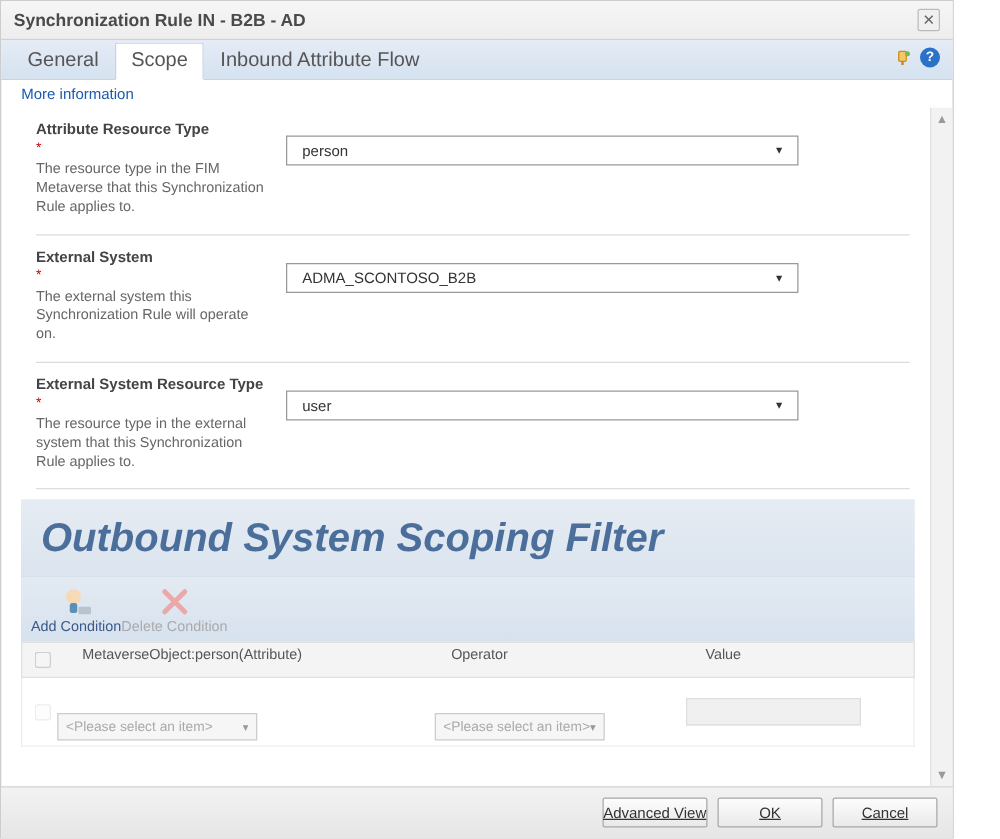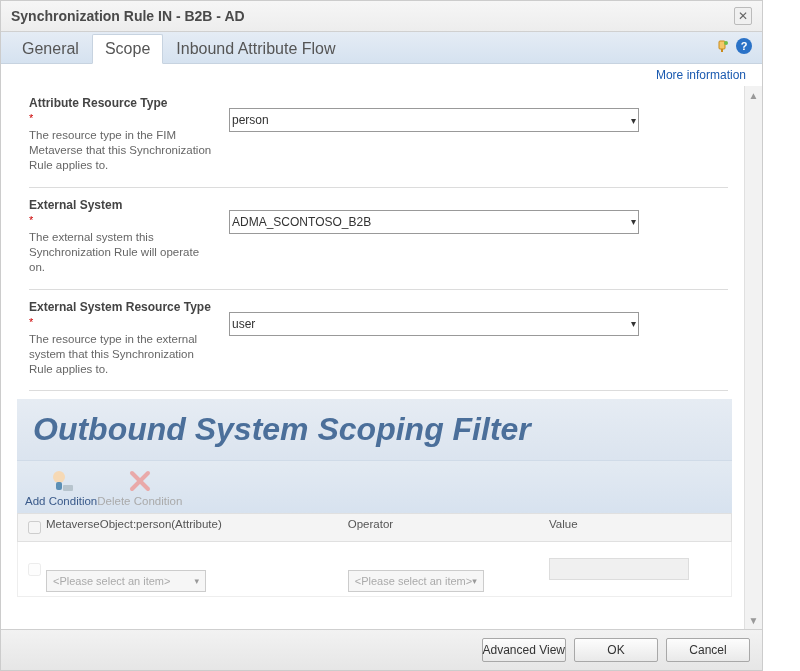--- a/index.html
+++ b/index.html
@@ -7,61 +7,61 @@
   .window { width: 763px; height: 671px; border: 1px solid #ccc; display: flex; flex-direction: column; position: relative; }
   .titlebar { background: linear-gradient(#f6f6f6, #ededed); border-bottom: 1px solid #d0d0d0; padding: 6px 10px; display: flex; align-items: center; justify-content: space-between; }
   .titlebar .title { font-weight: bold; font-size: 14px; color: #4a4a4a; }
   .close-btn { width: 18px; height: 18px; border: 1px solid #bbb; border-radius: 2px; background: #f0f0f0; display: flex; align-items: center; justify-content: center; cursor: pointer; color: #666; font-size: 12px; line-height: 1; }
   .tabbar { background: linear-gradient(#e5ecf5, #d5e2f0); border-bottom: 1px solid #c7d3e0; display: flex; align-items: flex-end; padding: 4px 8px 0 8px; position: relative; height: 32px; }
   .tab { padding: 5px 12px; font-size: 16px; color: #555; border: 1px solid transparent; border-bottom: none; cursor: pointer; margin-right: 0; }
   .tab.active { background: #fff; border: 1px solid #c7d3e0; border-bottom: 1px solid #fff; border-radius: 2px 2px 0 0; position: relative; z-index: 2; margin-bottom: -1px; }
   .tab-icons { position: absolute; right: 10px; top: 6px; display: flex; gap: 6px; align-items: center; }
   .help-icon { width: 16px; height: 16px; border-radius: 50%; background: #2a72c7; color: #fff; display: flex; align-items: center; justify-content: center; font-size: 11px; font-weight: bold; cursor: pointer; }
   .pin-icon { width: 16px; height: 16px; display: flex; align-items: center; justify-content: center; color: #d48b1e; font-size: 14px; }
-  .infobar { display: flex; justify-content: flex-end; padding: 4px 16px; font-size: 12px; }
+  .infobar { display: flex; padding: 4px 16px; font-size: 12px; }
   .infobar a { color: #1a5ab0; text-decoration: none; cursor: pointer; }
   .content-area { flex: 1; display: flex; overflow: hidden; position: relative; }
   .content { flex: 1; overflow-y: auto; padding: 0 16px 0 28px; }
   .vscroll { width: 18px; background: #f2f2f2; border-left: 1px solid #e0e0e0; display: flex; flex-direction: column; align-items: center; justify-content: flex-start; }
   .vscroll .arrow { width: 100%; height: 18px; display: flex; align-items: center; justify-content: center; color: #999; font-size: 10px; cursor: pointer; }
   .vscroll .track { flex: 1; }
   .field-row { display: flex; padding: 10px 0 14px 0; border-bottom: 1px solid #dcdcdc; }
   .field-row:last-child { border-bottom: none; }
   .field-info { width: 200px; padding-right: 12px; }
   .field-label { font-weight: 600; color: #444; margin-bottom: 2px; }
   .req { color: #c00; font-size: 11px; display: block; margin-bottom: 4px; }
   .field-desc { color: #666; font-size: 11.5px; line-height: 1.3; }
   .field-ctrl { flex: 1; display: flex; align-items: flex-start; padding-top: 12px; }
-  .select { flex: 1; height: 24px; border: 1px solid #999; background: #fff; display: flex; align-items: center; justify-content: space-between; padding: 0 2px; cursor: pointer; max-width: 410px; }
+  .select { flex: 1; height: 24px; border: 1px solid #999; background: #fff; display: flex; align-items: center; justify-content: space-between; padding: 0 12px; cursor: pointer; max-width: 410px; }
   .select .chev { font-size: 10px; color: #333; }
   .section-header { background: linear-gradient(#e6ecf3, #dbe4ef); padding: 12px 16px; margin-top: 8px; margin-left: -12px; margin-right: -4px; }
   .section-header h2 { margin: 0; font-size: 32px; color: #4b6f9a; font-weight: 600; font-family: "Segoe UI Light", "Segoe UI", sans-serif; font-style: italic; }
   .cond-toolbar { background: linear-gradient(#e3eaf2, #d7e2ef); padding: 6px 8px; display: flex; margin-left: -12px; margin-right: -4px; border-top: 1px solid #d0dbe8; }
   .cond-btn { display: flex; flex-direction: column; align-items: center; cursor: pointer; font-size: 11.5px; color: #3a5a8a; }
   .cond-btn.disabled { color: #aaa; cursor: default; }
   .cond-btn .bigicon { font-size: 22px; height: 28px; display: flex; align-items: center; justify-content: center; }
   .cond-table { margin-left: -12px; margin-right: -4px; }
-  .cond-head { display: flex; background: #f4f4f4; border: 1px solid #e0e0e0; padding: 4px 6px; font-size: 11.5px; color: #555; }
+  .cond-head { display: flex; background: #f4f4f4; border: 1px solid #e0e0e0; padding: 4px 6px; font-size: 11.5px; color: #555; gap: 20px; }
   .cond-head .chk { width: 22px; }
   .cond-head .col-attr { flex: 1.2; }
   .cond-head .col-op { flex: 0.8; }
   .cond-head .col-val { flex: 0.7; }
   .cond-row { display: flex; background: #fff; border: 1px solid #eee; border-top: none; padding: 4px 6px; align-items: center; }
   .cond-row .chk { width: 22px; }
   .cond-row .chk input { opacity: 0.4; }
   .cond-row .cell { display: flex; align-items: center; }
   .cond-row .col-attr { flex: 1.2; }
   .cond-row .col-op { flex: 0.8; }
   .cond-row .col-val { flex: 0.7; }
   .mini-select { height: 22px; border: 1px solid #ccc; background: #f6f6f6; display: flex; align-items: center; justify-content: space-between; padding: 0 6px; color: #aaa; font-size: 11px; cursor: pointer; min-width: 160px; margin-top: 24px; }
   .mini-select .chev { font-size: 9px; color: #999; }
   .mini-input { height: 22px; border: 1px solid #ddd; background: #f0f0f0; width: 140px; }
   .blank-space { height: 110px; }
   .requires { color: #c00; font-size: 11.5px; padding: 6px 10px 4px 24px; }
-  .footer { background: linear-gradient(#f2f2f2, #e6e6e6); border-top: 1px solid #cfcfcf; padding: 8px 12px; display: flex; justify-content: flex-end; gap: 8px; }
+  .footer { background: linear-gradient(#f2f2f2, #e6e6e6); border-top: 1px solid #cfcfcf; padding: 8px 12px; display: flex; justify-content: flex-end; gap: 8px; text-decoration: underline; }
   .btn { min-width: 84px; height: 24px; background: linear-gradient(#fdfdfd, #e9e9e9); border: 1px solid #a8a8a8; border-radius: 2px; font-size: 12px; color: #333; cursor: pointer; display: flex; align-items: center; justify-content: center; }
   svg { display: block; }
 </style>
 </head>
 <body>
 
 <div class="window">
 
   <div class="titlebar">
     <span class="title">Synchronization Rule IN - B2B - AD</span>

